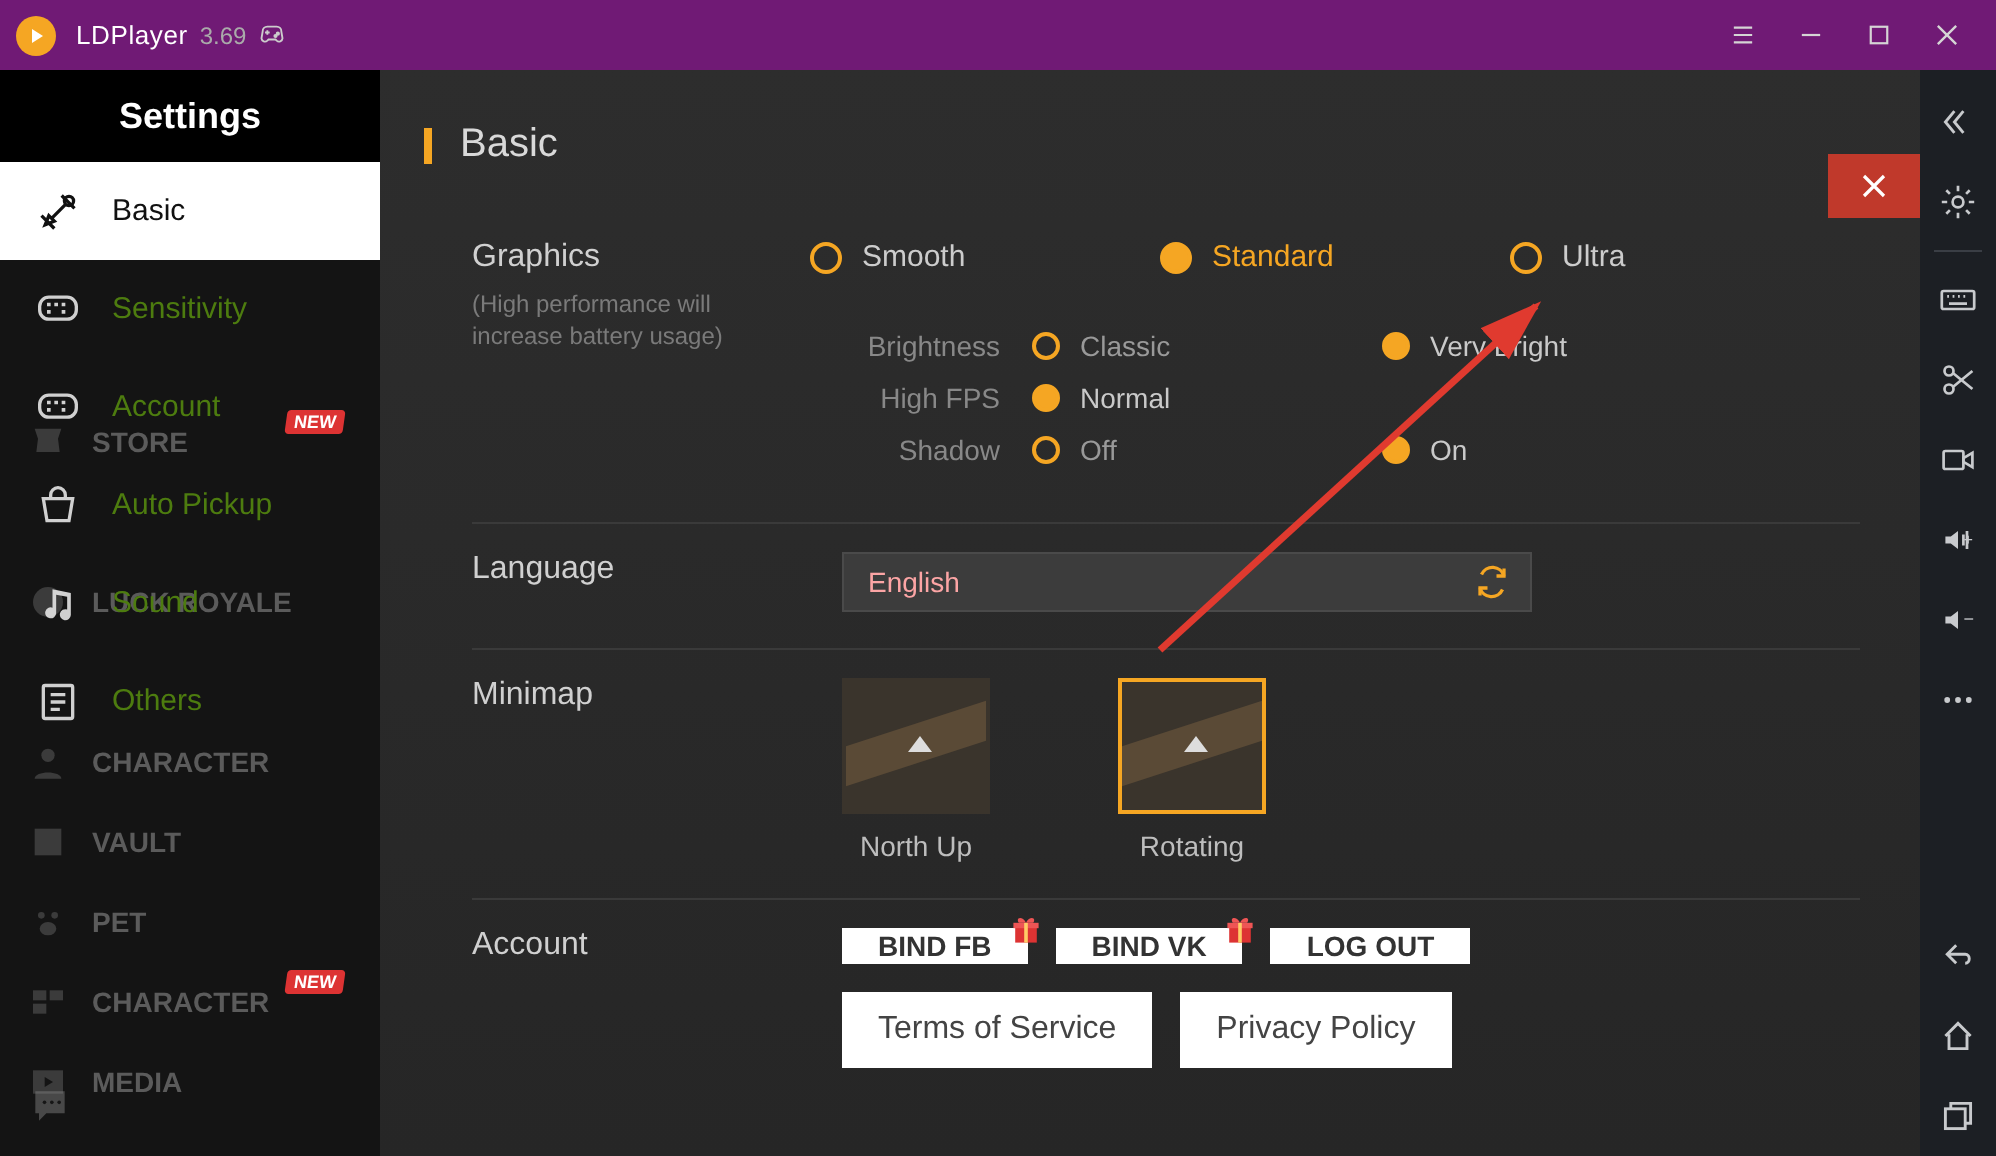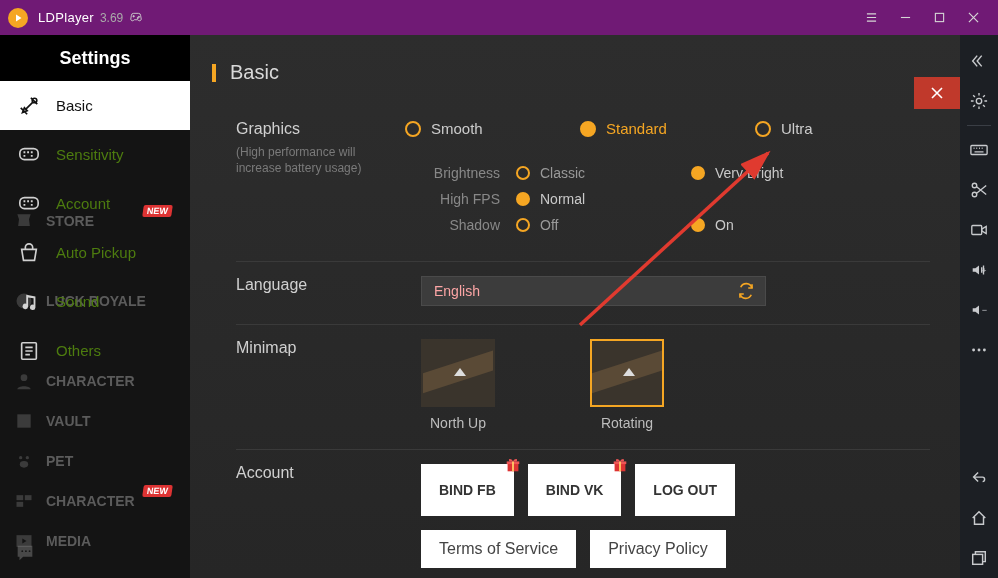--- a/index.html
+++ b/index.html
@@ -49,29 +49,29 @@
 .sub-row{display:flex;margin-bottom:10px}
 .sub-lbl{width:95px;color:#888;font-size:14px;text-align:right}
 .sub-opts{display:flex;flex:1}
 .sub-opt{width:175px;display:flex;align-items:center;gap:10px;color:#999;font-size:14px}
 .sub-opt .dot{width:14px;height:14px;border-radius:50%;border:2.2px solid #f5a623;flex-shrink:0}
 .sub-opt.sel .dot{background:#f5a623}
 .sub-opt.sel{color:#c9c9c9}
 .lang-sel{width:345px;height:30px;background:#3c3c3c;border:1px solid #4a4a4a;display:flex;align-items:center;padding:0 12px;color:#fca5a5;font-size:14px;position:relative}
 .lang-sel .sync{position:absolute;right:10px;top:5px;color:#f5a623}
 .lang-sel .sync svg{width:18px;height:18px}
-.minimap-opts{display:flex;gap:95px}
+.minimap-opts{display:flex;gap:64px}
 .mm{display:flex;flex-direction:column;align-items:center;gap:8px}
 .mm-thumb{width:74px;height:68px;background:#3a342c;border:2px solid transparent;position:relative;overflow:hidden}
 .mm-thumb.sel{border-color:#f5a623}
 .mm-thumb::before{content:"";position:absolute;top:30%;left:-10%;width:140%;height:30%;background:#5a4a36;transform:rotate(-18deg)}
 .mm-thumb::after{content:"";position:absolute;top:42%;left:44%;width:0;height:0;border-left:6px solid transparent;border-right:6px solid transparent;border-bottom:8px solid #ddd}
 .mm-lbl{color:#bdbdbd;font-size:14px}
 .acc-btns{display:flex;gap:14px;margin-bottom:14px}
-.btn{height:52px;padding:0 18px;background:#fff;color:#333;border:none;font-size:14px;font-weight:600;display:flex;align-items:center;justify-content:center;cursor:pointer;position:relative;white-space:nowrap}
+.btn{height:18px;padding:0 18px;background:#fff;color:#333;border:none;font-size:14px;font-weight:600;display:flex;align-items:center;justify-content:center;cursor:pointer;position:relative;white-space:nowrap}
 .btn.big{height:38px;font-size:16px;font-weight:500;color:#444}
 .gift{position:absolute;top:-8px;right:-8px;width:18px;height:18px}
 .gift svg{width:18px;height:18px}
 .rightbar{width:38px;background:#1c1f24;display:flex;flex-direction:column;align-items:center;padding-top:6px}
 .rb-item{width:38px;height:40px;display:flex;align-items:center;justify-content:center;color:#c8cacd}
 .rb-item.push{margin-top:auto}
 .rb-sep{width:24px;height:1px;background:#3a3e45;margin:4px 0}
 .rb-item svg{width:18px;height:18px}
 .arrow{position:absolute;z-index:5;pointer-events:none}
 .arrow svg{width:210px;height:200px}

